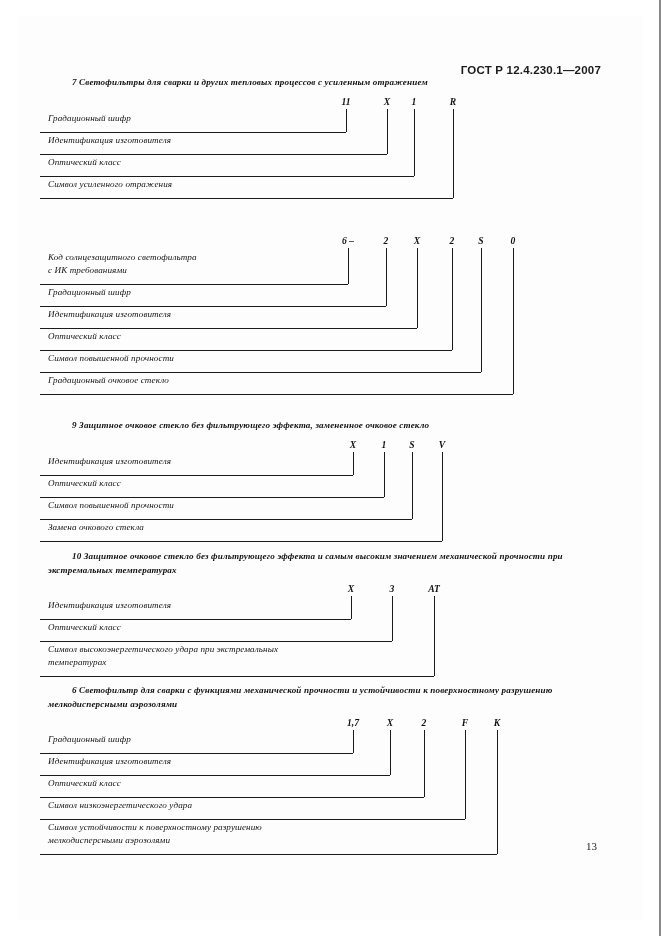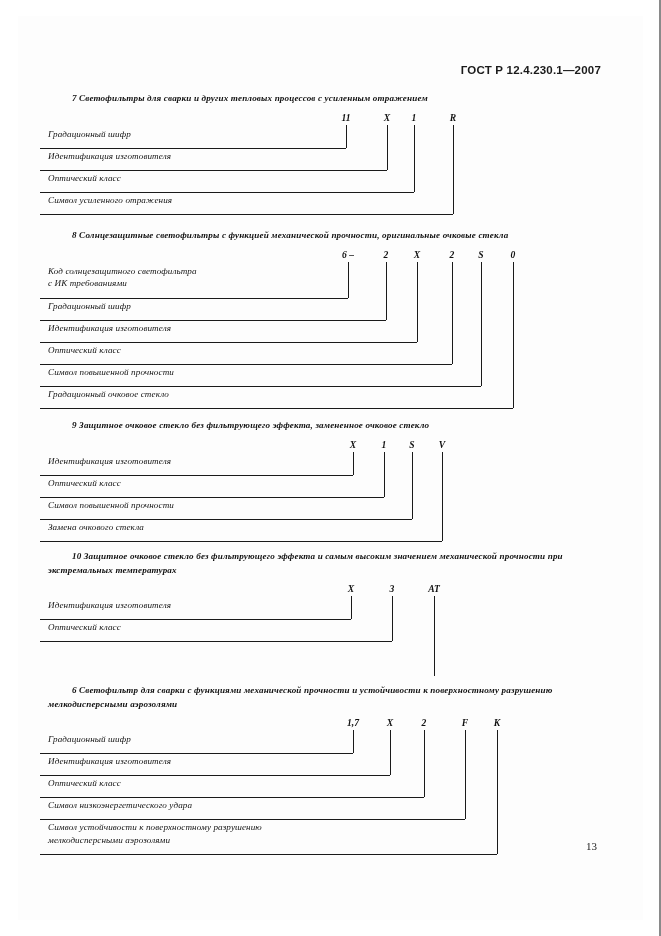--- a/index.html
+++ b/index.html
@@ -126,21 +126,21 @@
 </style>
 </head>
 <body>
 
 <div class="page">
   <div class="page-inner">
 
     <div class="doc-header">ГОСТ Р 12.4.230.1—2007</div>
 
     <div id="sections-host">
-        <div class="section" style="top: 76px;">
+        <div class="section" style="top: 60px;">
           <p class="sec-title">7  Светофильтры для сварки и других тепловых процессов с усиленным отражением</p>
           <div class="diagram">
             <div class="codes">
               <span class="code" style="left: 328px;">11</span>
               <span class="code" style="left: 369px;">X</span>
               <span class="code" style="left: 396px;">1</span>
               <span class="code" style="left: 435px;">R</span>
             </div>
             <div class="vline" style="left: 328px; top: 13px; height: 23px;"></div>
             <div class="vline" style="left: 369px; top: 13px; height: 45px;"></div>
@@ -160,21 +160,20 @@
                 <div class="hline" style="top: 21px; width: 374px;"></div>
               </div>
               <div class="row" style="height: 22px;">
                 <div class="row-label">Символ усиленного отражения</div>
                 <div class="hline" style="top: 21px; width: 413px;"></div>
               </div>
             </div>
           </div>
         </div>
         <div class="section" style="top: 213px;">
-          <p class="sec-title">8  Солнцезащитные светофильтры с функцией механической прочности, оригинальные очковые стекла</p>
           <div class="diagram">
             <div class="codes">
               <span class="code" style="left: 330px;">6 –</span>
               <span class="code" style="left: 368px;">2</span>
               <span class="code" style="left: 399px;">X</span>
               <span class="code" style="left: 434px;">2</span>
               <span class="code" style="left: 463px;">S</span>
               <span class="code" style="left: 495px;">0</span>
             </div>
             <div class="vline" style="left: 330px; top: 13px; height: 36px;"></div>
@@ -258,20 +257,25 @@
             <div class="vline" style="left: 416px; top: 13px; height: 80px;"></div>
             <div class="rows">
               <div class="row" style="height: 22px;">
                 <div class="row-label">Идентификация изготовителя</div>
                 <div class="hline" style="top: 21px; width: 311px;"></div>
               </div>
               <div class="row" style="height: 22px;">
                 <div class="row-label">Оптический класс</div>
                 <div class="hline" style="top: 21px; width: 352px;"></div>
               </div>
+              <div class="row" style="height: 35px;">
+                <div class="row-label">Символ высокоэнергетического удара при экстремальных
+температурах</div>
+                <div class="hline" style="top: 34px; width: 394px;"></div>
+              </div>
             </div>
           </div>
         </div>
         <div class="section" style="top: 668px;">
           <p class="sec-title">6  Светофильтр для сварки с функциями  механической  прочности и устойчивости  к поверхностному разрушению мелкодисперсными аэрозолями</p>
           <div class="diagram">
             <div class="codes">
               <span class="code" style="left: 335px;">1,7</span>
               <span class="code" style="left: 372px;">X</span>
               <span class="code" style="left: 406px;">2</span>

